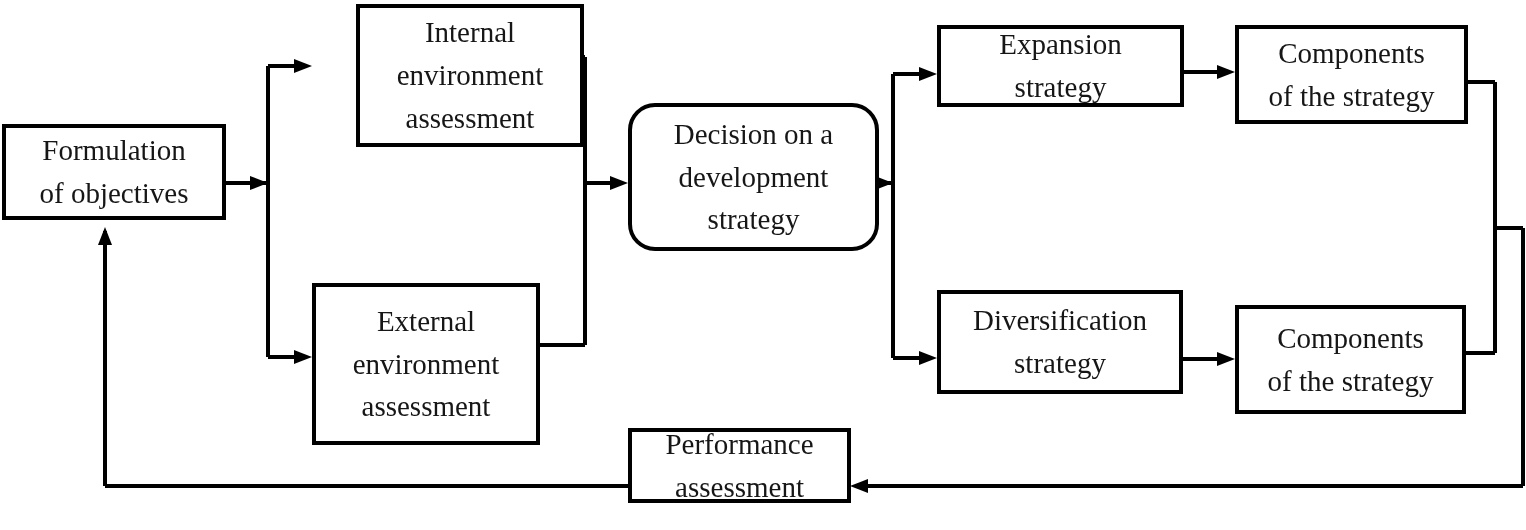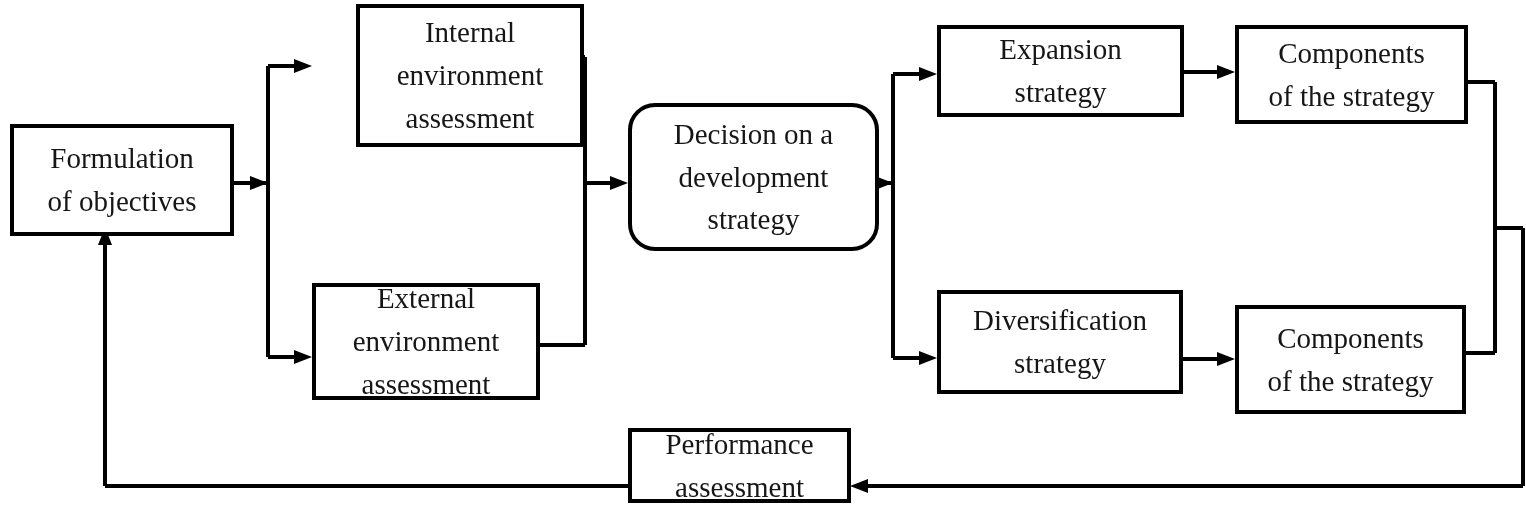--- a/index.html
+++ b/index.html
@@ -75,44 +75,44 @@
     <path d="M 1182 359 H 1229"></path>
     <polygon points="1235,359 1217,352 1217,366"></polygon>
 
     <path d="M 1467 82 H 1495 M 1465 353 H 1495 M 1495 82 V 353 M 1495 228 H 1523 M 1523 228 V 486 M 1523 486 H 856"></path>
     <polygon points="850,486 868,479 868,493"></polygon>
 
     <path d="M 628 486 H 105 M 105 486 V 231"></path>
     <polygon points="105,227 98,245 112,245"></polygon>
   </svg>
 
-  <div class="node" style="left:10px; top:124px; width:224px; height:112px;">
+  <div class="node" style="left:2px; top:124px; width:224px; height:96px;">
     <span class="node-label">Formulation
 of objectives</span>
   </div>
 
   <div class="node" style="left:312px; top:4px; width:228px; height:143px;margin-left:44px;">
     <span class="node-label">Internal
 environment
 assessment</span>
   </div>
 
-  <div class="node" style="left:312px; top:283px; width:228px; height:117px;align-items:center;">
+  <div class="node" style="left:312px; top:283px; width:228px; height:162px;align-items:center;">
     <span class="node-label">External
 environment
 assessment</span>
   </div>
 
   <div class="node" style="left:628px; top:103px; width:251px; height:148px;border-radius:27px;">
     <span class="node-label">Decision on a
 development
 strategy</span>
   </div>
 
-  <div class="node" style="left:937px; top:25px; width:247px; height:92px;">
+  <div class="node" style="left:937px; top:25px; width:247px; height:82px;">
     <span class="node-label">Expansion
 strategy</span>
   </div>
 
   <div class="node" style="left:1235px; top:25px; width:233px; height:99px;">
     <span class="node-label">Components
 of the strategy</span>
   </div>
 
   <div class="node" style="left:937px; top:290px; width:246px; height:104px;">

